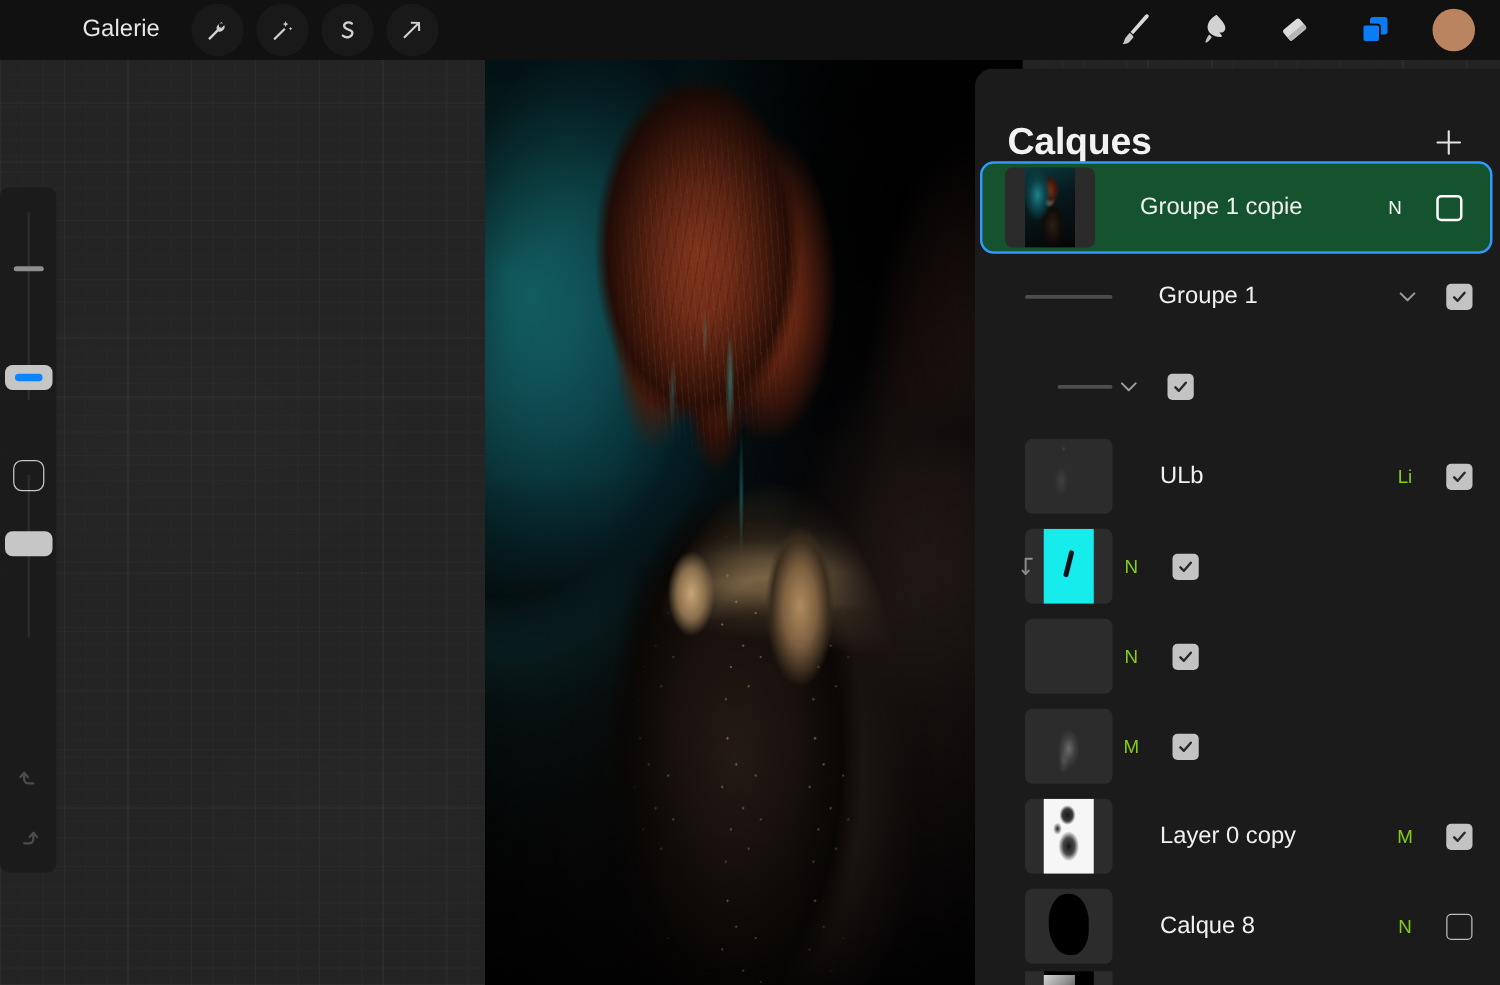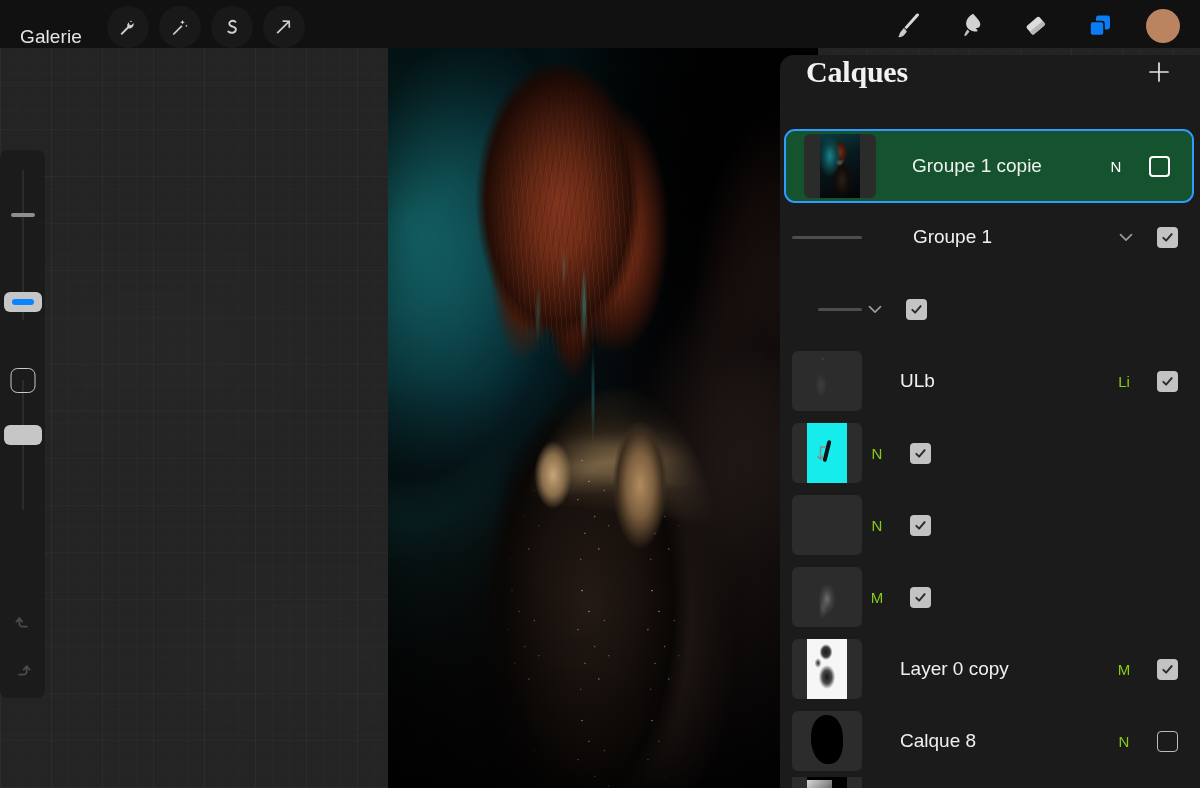--- a/index.html
+++ b/index.html
@@ -135,22 +135,23 @@
   }
   .art-vignette {
     background:
       radial-gradient(ellipse 300px 470px at 215px 380px, transparent 38%, rgba(0,0,0,.30) 72%, rgba(0,0,0,.72) 100%);
   }
 
   
   #topbar {
     position:absolute; left:0; top:0; width:1200px; height:48px;
     background:#111111;
-    display:flex; align-items:flex-end;
+    display:flex; align-items:center;
     z-index:30;
+    padding-left:46px;
   }
   #gallery-label {
     color:#e6e6e6; font-size:19px; margin-left:20px; margin-right:20px;
     letter-spacing:.1px;
   }
   .tool-btn {
     width:42px; height:42px; border-radius:50%;
     display:flex; align-items:center; justify-content:center;
     margin:0 5px;
     background:rgba(255,255,255,.035);
@@ -214,38 +215,37 @@
 
   
   #layers-panel {
     position:absolute; left:780px; top:55px; width:420px; height:733px;
     background:#1b1b1b;
     border-top-left-radius:14px;
     z-index:40;
     overflow:hidden;
   }
   #panel-header {
-    height:76px; display:flex; align-items:flex-start;
+    height:76px; display:flex; align-items:flex-end;
     padding:0 24px 0 26px;
-    font-family:Liberation Serif, serif;
   }
   #panel-title {
     color:#f2f2f2; font-size:30px; font-weight:bold; letter-spacing:-.2px;
   }
   #add-layer-btn {
     margin-left:auto; width:34px; height:34px;
     display:flex; align-items:center; justify-content:center;
   }
   #layers-list { position:relative; }
 
   .layer-row {
     position:relative;
     height:72px;
     display:flex; align-items:center;
-    padding-left:12px; padding-right:22px;
+    padding-left:40px; padding-right:22px;
   }
   .layer-row.selected {
     background:#14532d;
     border-radius:9px;
     margin:0 8px 0 6px;
     padding-left:18px;
     outline:2px solid #2f9bff;
     height:70px;
   }
   .thumb {

